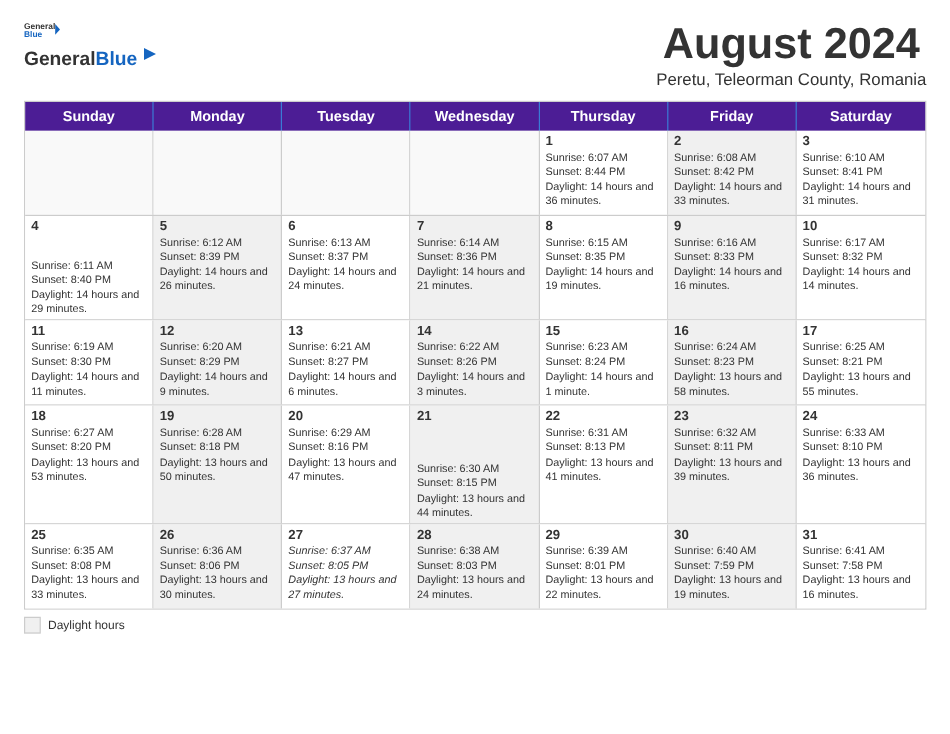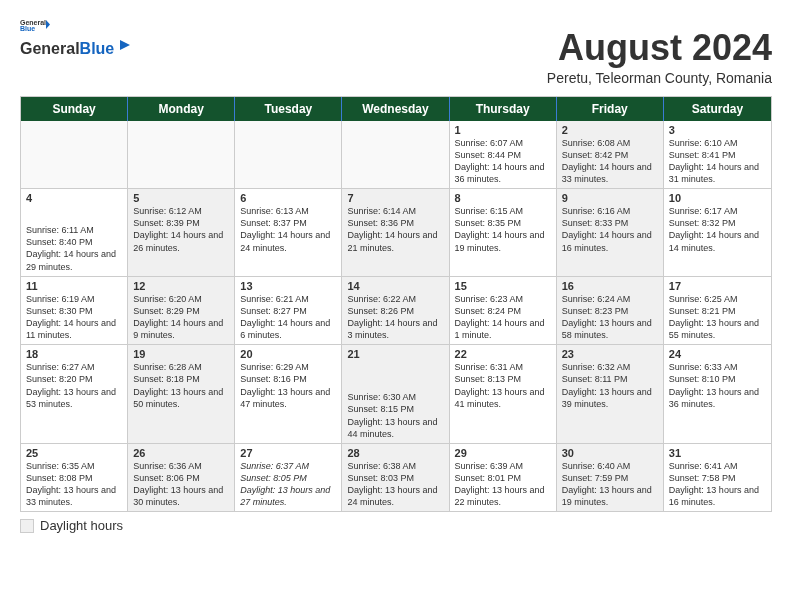--- a/index.html
+++ b/index.html
@@ -27,22 +27,21 @@
       display: flex;
       flex-direction: column;
       align-items: flex-start;
     }
     .logo-icon {
       width: 30px;
       height: 18px;
       margin-bottom: 2px;
     }
     .title-block {
-      text-align: right;
-      margin-top: 12px;
+      text-align: center;
     }
     .month-year {
       font-size: 36px;
       font-weight: bold;
       color: #333;
       line-height: 1.1;
     }
     .location {
       font-size: 14px;
       color: #333;
@@ -50,21 +49,21 @@
     }
     .calendar {
       flex: 1;
       display: flex;
       flex-direction: column;
       border: 1px solid #ccc;
     }
     .calendar-header-row {
       display: grid;
       grid-template-columns: repeat(7, 1fr);
-      background: #14532d;
+      background: #4c1d95;
     }
     .calendar-header-cell {
       color: #fff;
       font-size: 12px;
       font-weight: bold;
       padding: 5px 6px;
       text-align: center;
       border-right: 1px solid #3a7bd5;
     }
     .calendar-header-cell:last-child { border-right: none; }
@@ -109,21 +108,21 @@
       gap: 6px;
     }
     .daylight-box {
       width: 14px;
       height: 14px;
       background: #f0f0f0;
       border: 1px solid #ccc;
       display: inline-block;
     }
     .footer-label {
-      font-size: 13px;
+      font-size: 10px;
       color: #333;
     }
   </style>
 </head>
 <body>
 
 <div class="page">
   <div class="header">
     <div class="logo">
       <svg class="logo-icon" viewBox="0 0 60 30">

